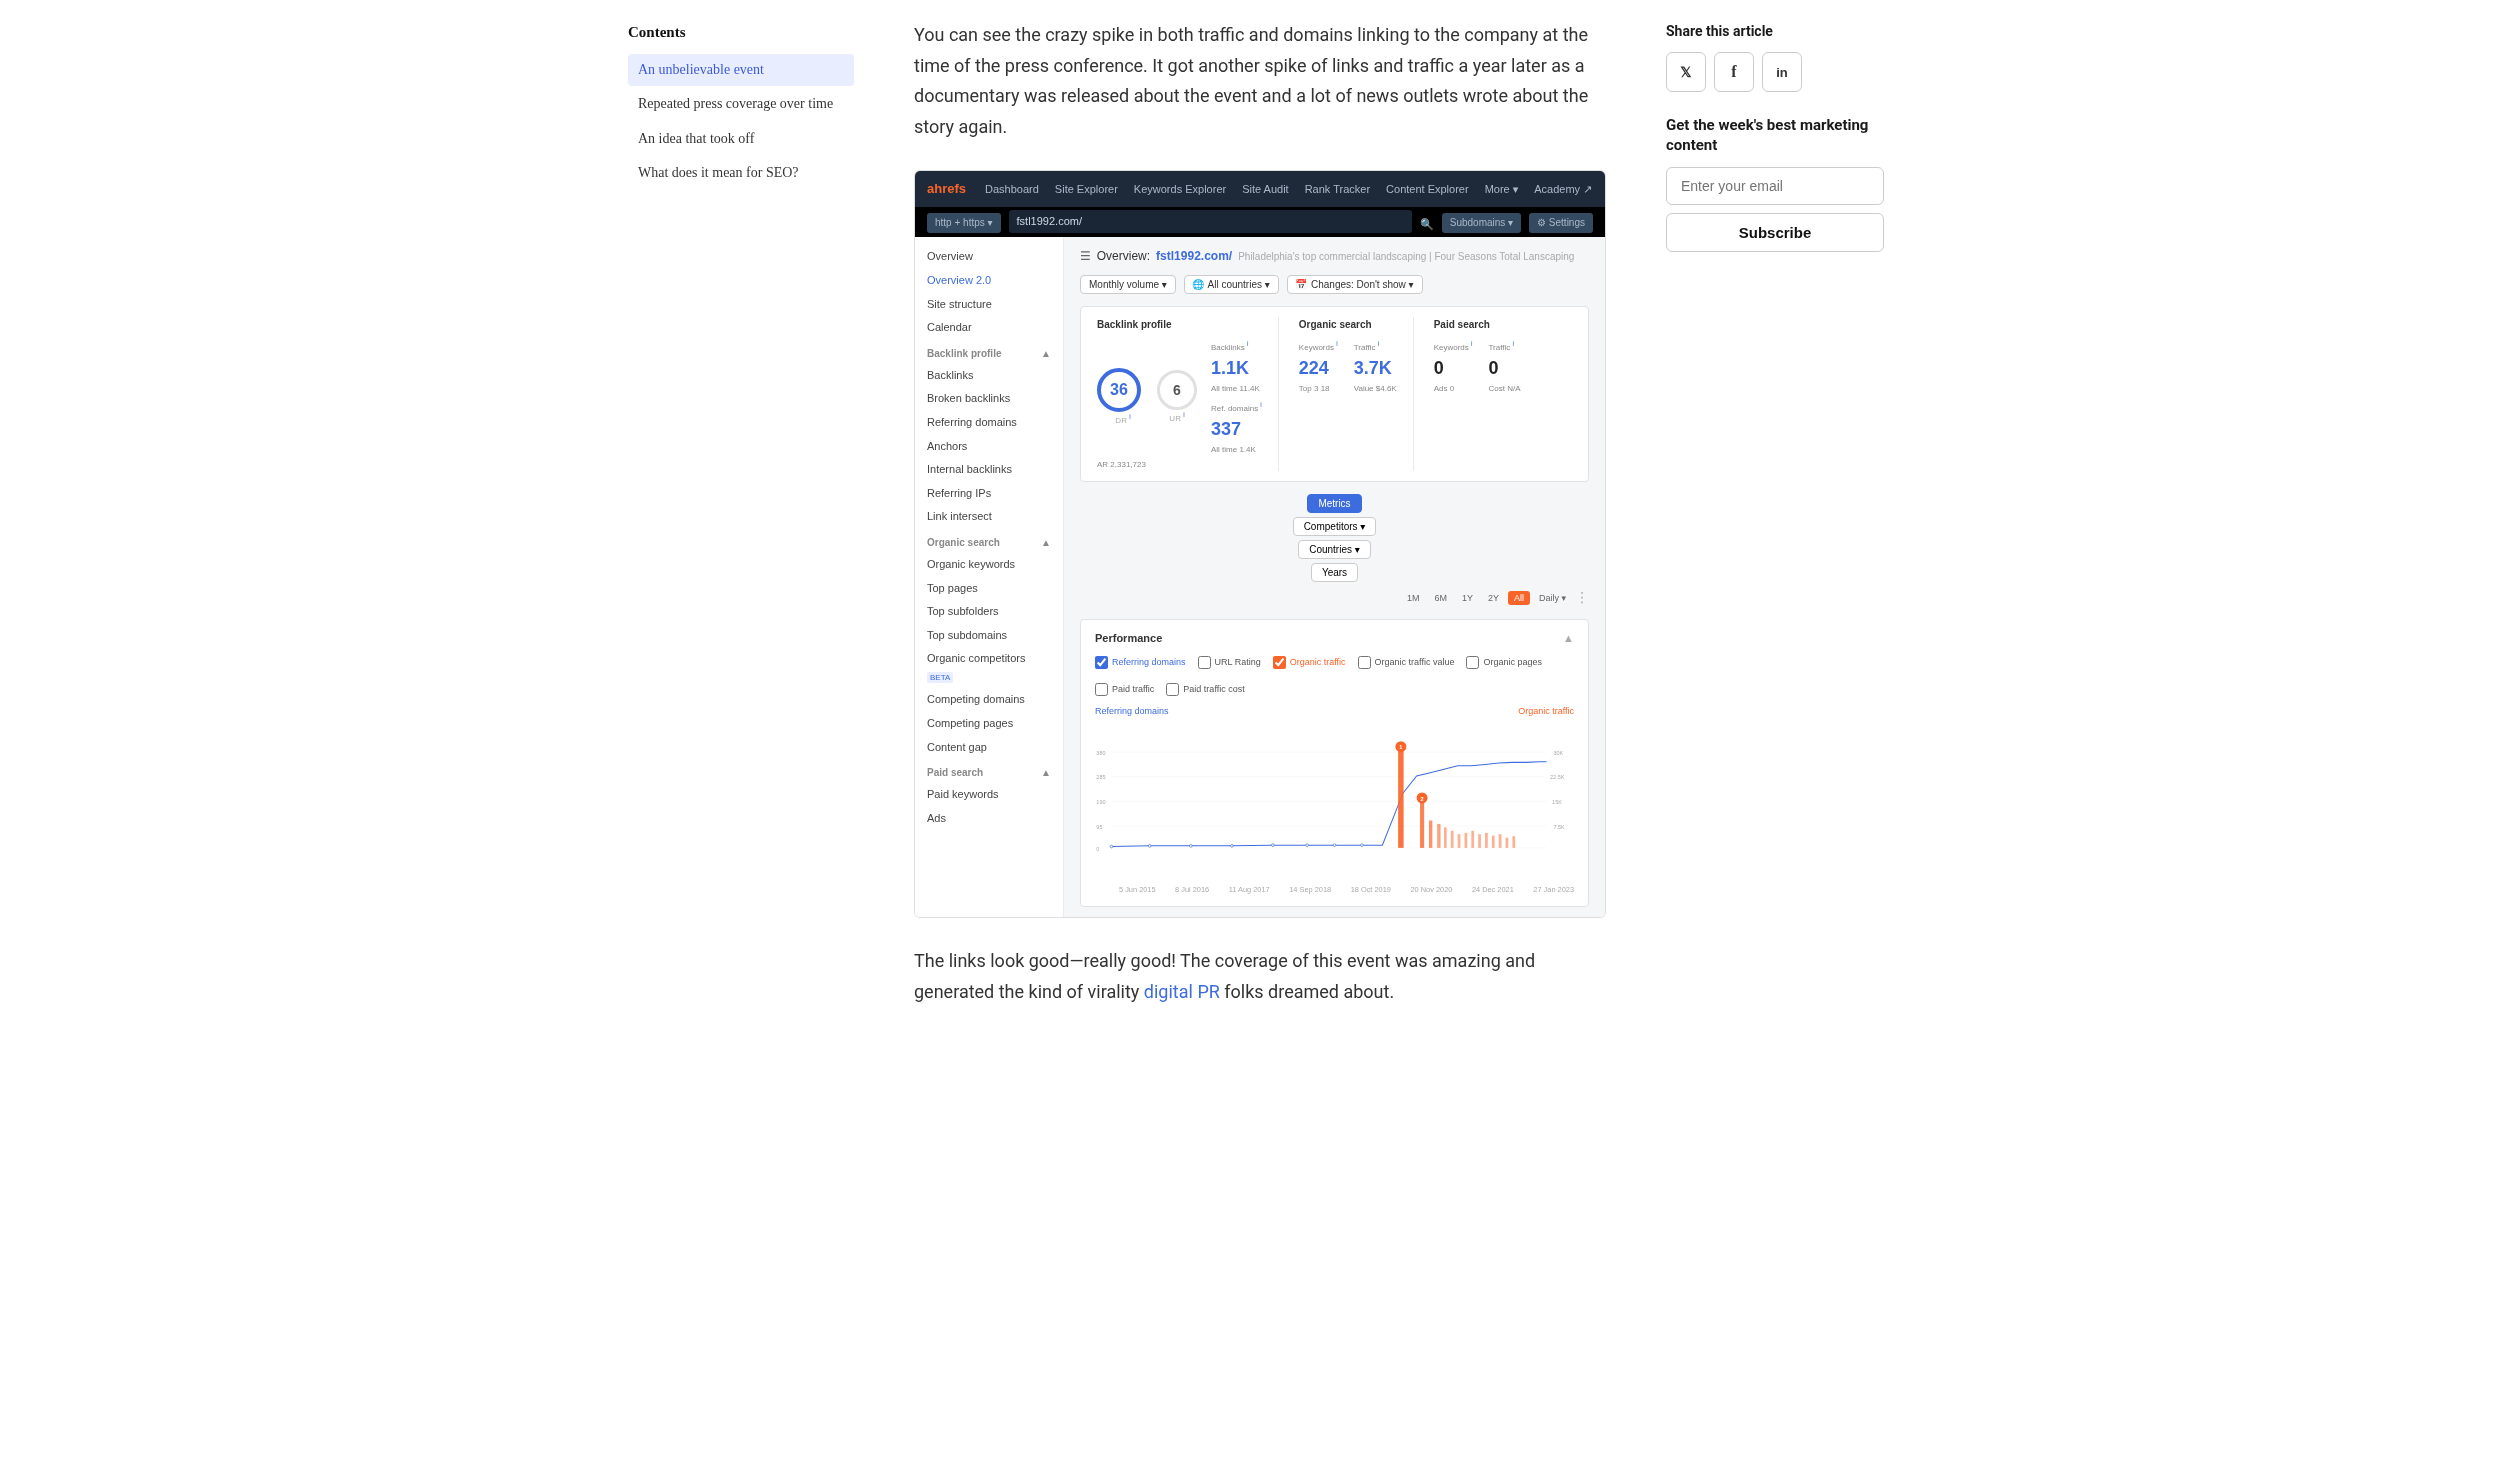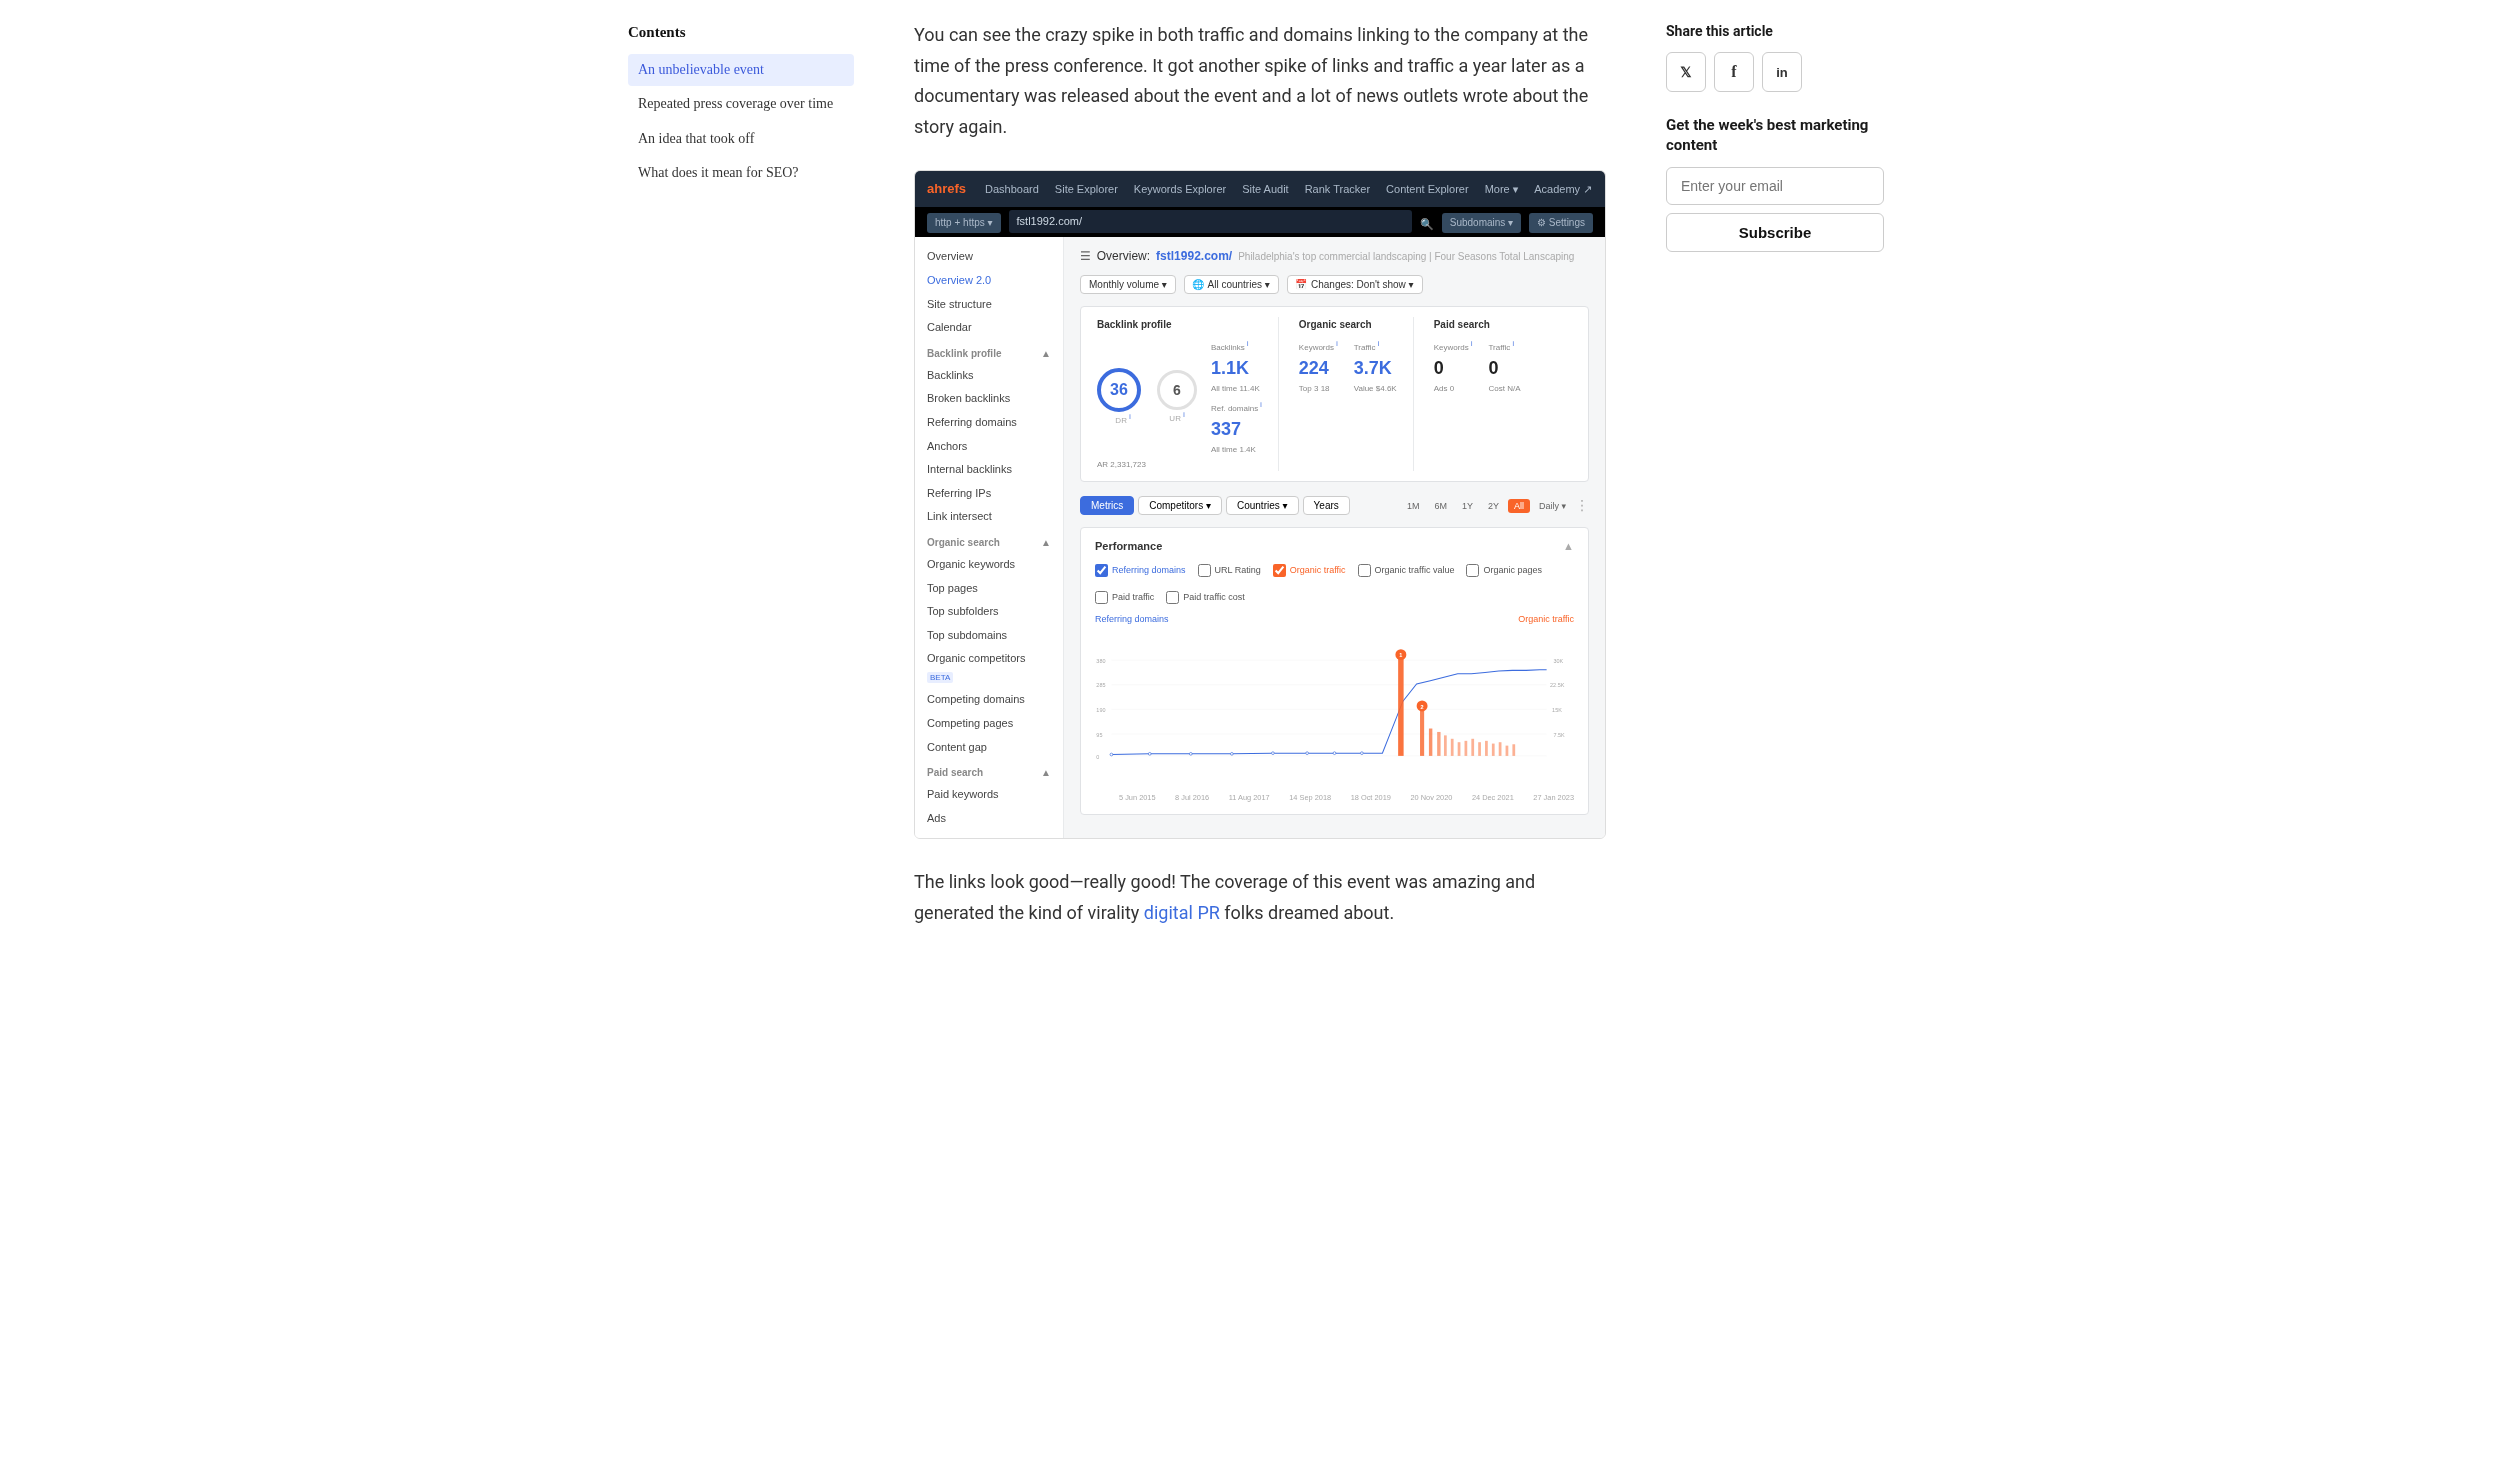--- a/index.html
+++ b/index.html
@@ -221,20 +221,21 @@
     }
     .ahrefs-bp-section {
       display: flex;
       align-items: center;
     }
     .ahrefs-tab-row {
       display: flex;
       gap: 4px;
       margin-bottom: 10px;
       align-items: center;
+      flex-direction: column;
     }
     .ahrefs-tab {
       border: 1px solid #ccc;
       border-radius: 4px;
       padding: 3px 10px;
       font-size: 10px;
       background: #fff;
       cursor: pointer;
     }
     .ahrefs-tab.active {

